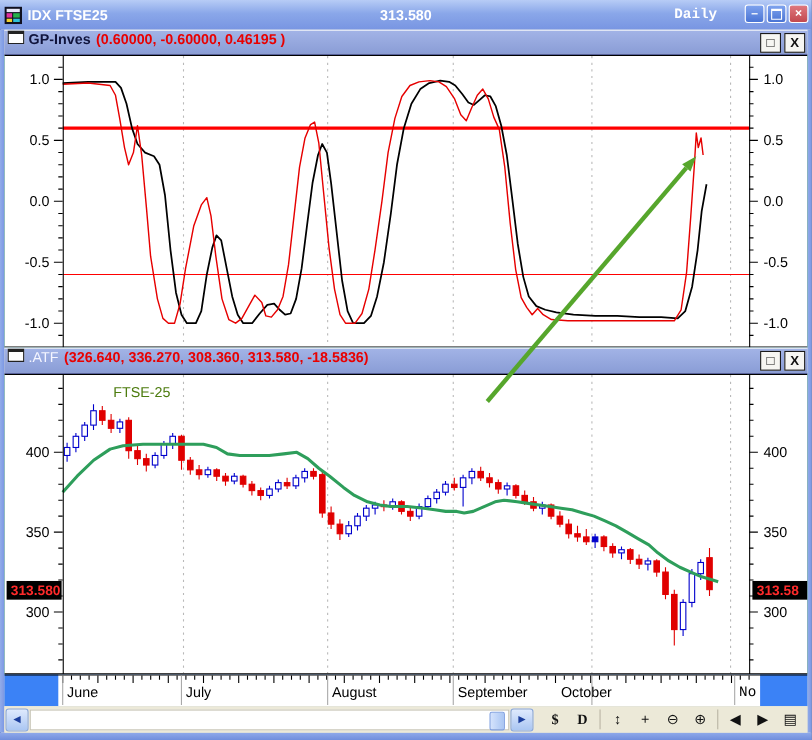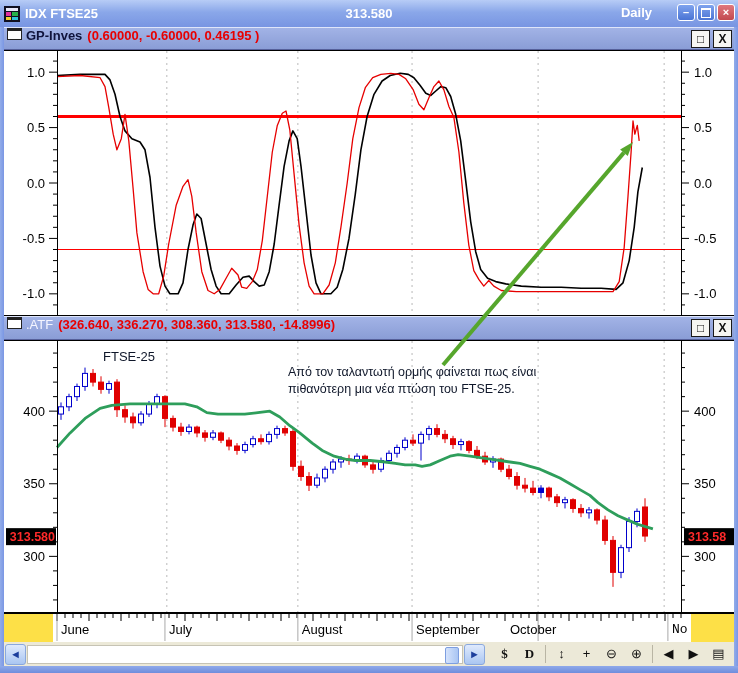--- a/index.html
+++ b/index.html
@@ -4,21 +4,21 @@
 <style>
   html,body{margin:0;padding:0;background:#d8d4c8;}
   #root{position:relative;width:738px;height:673px;font-family:"Liberation Sans",sans-serif;
         background:#ece9d8;overflow:hidden;box-shadow:0 0 0 1px #3a57a8 inset;}
   
   .titlebar{position:absolute;left:0;top:0;width:738px;height:27px;
     background:linear-gradient(#b7ccf6,#8aa7e9 45%,#7895e2);
     display:flex;align-items:center;color:#fff;font-weight:bold;font-size:13px;}
   .app-icon{width:16px;height:16px;margin:0 5px 0 4px;flex:0 0 auto;}
   .title-center{position:absolute;left:0;right:0;text-align:center;pointer-events:none;}
-  .title-period{position:absolute;right:86px;top:5px;}
+  .title-period{position:absolute;right:86px;top:5px;font-family:Liberation Mono, monospace;}
   .winbtns{position:absolute;right:3px;top:4px;display:flex;gap:2px;}
   .wbtn{width:18px;height:17px;border:1px solid #fff;border-radius:3px;color:#fff;
     font-size:11px;line-height:14px;text-align:center;font-weight:bold;box-sizing:border-box;cursor:default;}
   .wbtn.blue{background:linear-gradient(#7fa3ee,#4a74d4);}
   .wbtn.red{background:linear-gradient(#e0787e,#c2494f);}
   .wbtn .maxbox{display:inline-block;width:8px;height:7px;border:2px solid #fff;border-width:2px 1px 1px 1px;margin-top:3px;}
   .wborder{position:absolute;background:linear-gradient(90deg,#92ace9,#7b97e4);}
   #bleft{left:0;top:27px;width:4px;height:639px;}
   #bright{left:734px;top:27px;width:4px;height:639px;}
   #bbottom{left:0;top:666px;width:738px;height:7px;background:linear-gradient(#8fa9ea,#6f8ddc);}
@@ -36,25 +36,25 @@
   .pbtns{position:absolute;right:2px;top:2px;display:flex;gap:3px;}
   .pbtn{width:19px;height:18px;background:#f6f6f2;border:1px solid #1a1a1a;box-sizing:border-box;
     font-size:12px;font-weight:bold;color:#111;text-align:center;line-height:16px;cursor:default;}
   
   .chartbox{position:absolute;left:4px;width:730px;background:#0f766e;}
   #chart1{top:50px;height:266px;}
   #chart2{top:340px;height:273px;}
   svg{display:block;}
   svg text{font-family:"Liberation Sans",sans-serif;}
   
-  .ov{position:absolute;color:#0f172a;}
+  .ov{position:absolute;color:#4d7c0f;}
   #ftse-label{left:103px;top:349px;font-size:13px;}
   #annot{left:288px;top:364px;font-size:12.5px;line-height:17px;}
   
-  #strip{position:absolute;left:4px;top:613px;width:730px;height:29px;background:#fde047;}
+  #strip{position:absolute;left:4px;top:613px;width:730px;height:29px;background:#3b82f6;}
   .mlabel{position:absolute;top:9px;font-size:13px;color:#000;white-space:nowrap;}
   
   #toolbar{position:absolute;left:4px;top:642px;width:730px;height:24px;background:#ece9d8;
     display:flex;align-items:center;}
   .sbtn{width:19px;height:19px;border:1px solid #8aa8dd;border-radius:3px;
     background:linear-gradient(#dfeafd,#aac6f2);color:#1c3e9c;font-size:11px;font-weight:bold;
     text-align:center;line-height:18px;margin:0 1px;flex:0 0 auto;cursor:default;}
   #track{position:relative;width:436px;height:19px;background:#fff;border:1px solid #c6c3b4;
     box-sizing:border-box;flex:0 0 auto;}
   #thumb{position:absolute;right:3px;top:1px;width:12px;height:15px;border:1px solid #7d9ee0;
@@ -174,21 +174,21 @@
         <line x1="0" y1="0.5" x2="730" y2="0.5" stroke="#000"></line>
         <line x1="0" y1="265.5" x2="730" y2="265.5" stroke="#000"></line>
         <line x1="53.5" y1="0" x2="53.5" y2="266" stroke="#000"></line>
         <line x1="677.5" y1="0" x2="677.5" y2="266" stroke="#000"></line>
       </svg>
   </div>
 
   <div class="ptitle" id="ptitle2">
     <span class="picon"></span>
     <span class="ptxt-light">.ATF</span>
-    <span class="pred">(326.640, 336.270, 308.360, 313.580, -14.8996)</span>
+    <span class="pred">(326.640, 336.270, 308.360, 313.580, -18.5836)</span>
     <span class="pbtns">
       <span class="pbtn">□</span>
       <span class="pbtn">X</span>
     </span>
   </div>
   <div class="chartbox" id="chart2">
     <svg id="price" width="730" height="273">
         <rect x="0" y="0" width="730" height="273" fill="#ffffff"></rect>
         <line x1="162.824" y1="1" x2="162.824" y2="272" stroke="#b9b9b9" stroke-width="1" stroke-dasharray="2,4"></line>
         <line x1="293.86400000000003" y1="1" x2="293.86400000000003" y2="272" stroke="#b9b9b9" stroke-width="1" stroke-dasharray="2,4"></line>
@@ -391,24 +391,20 @@
         <rect x="680" y="188.1471276595745" width="50" height="17" fill="#000"></rect>
         <text x="684" y="201.1471276595745" font-size="12.5" font-weight="bold" fill="#ff2a2a">313.58</text>
         <line x1="0" y1="0.5" x2="730" y2="0.5" stroke="#000"></line>
         <line x1="0" y1="272.5" x2="730" y2="272.5" stroke="#000"></line>
         <line x1="53.5" y1="0" x2="53.5" y2="273" stroke="#000"></line>
         <line x1="677.5" y1="0" x2="677.5" y2="273" stroke="#000"></line>
       </svg>
   </div>
 
   <div class="ov" id="ftse-label">FTSE-25</div>
-  <div class="ov" id="annot">
-    <div>Από τον ταλαντωτή ορμής φαίνεται πως είναι</div>
-    <div>πιθανότερη μια νέα πτώση του FTSE-25.</div>
-  </div>
 
   <div id="strip">
     <svg id="months" width="730" height="29">
         <rect x="49" y="0" width="638" height="29" fill="#ffffff"></rect>
         <line x1="0" y1="0.5" x2="730" y2="0.5" stroke="#000"></line>
         <line x1="53" y1="1" x2="53" y2="8" stroke="#000"></line>
         <line x1="61" y1="1" x2="61" y2="5" stroke="#000"></line>
         <line x1="69" y1="1" x2="69" y2="5" stroke="#000"></line>
         <line x1="77" y1="1" x2="77" y2="5" stroke="#000"></line>
         <line x1="85" y1="1" x2="85" y2="8" stroke="#000"></line>

